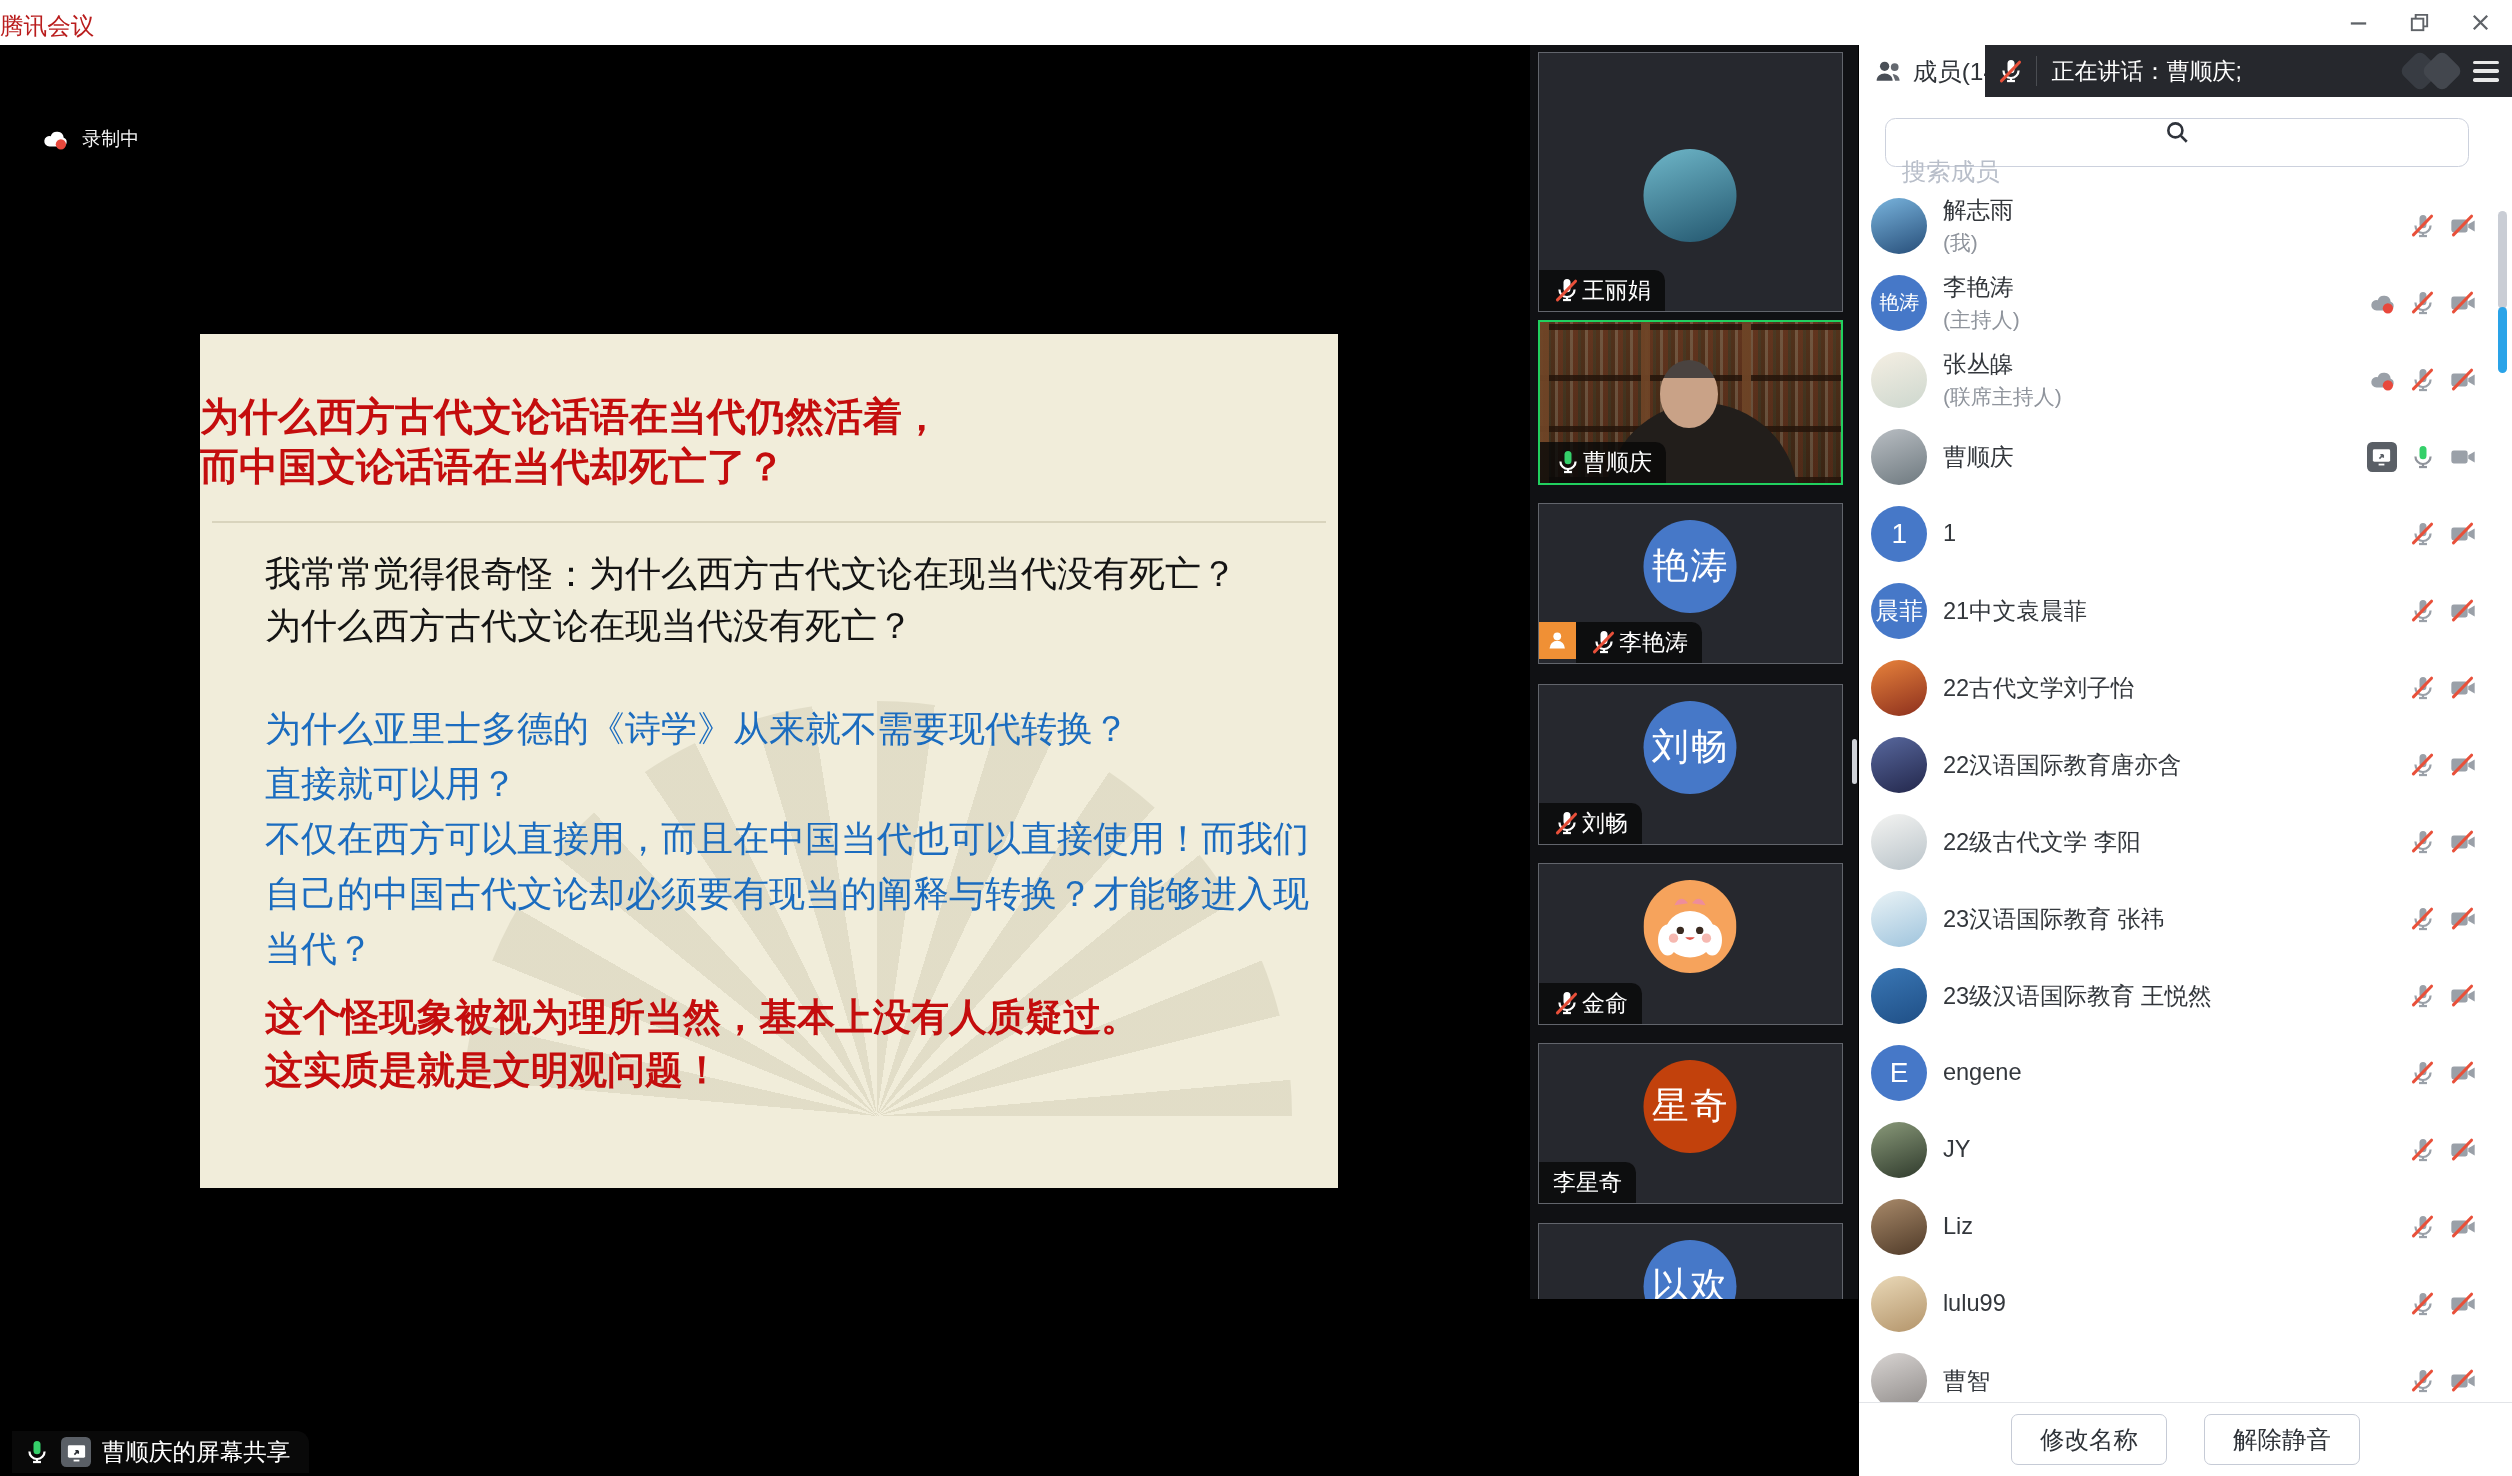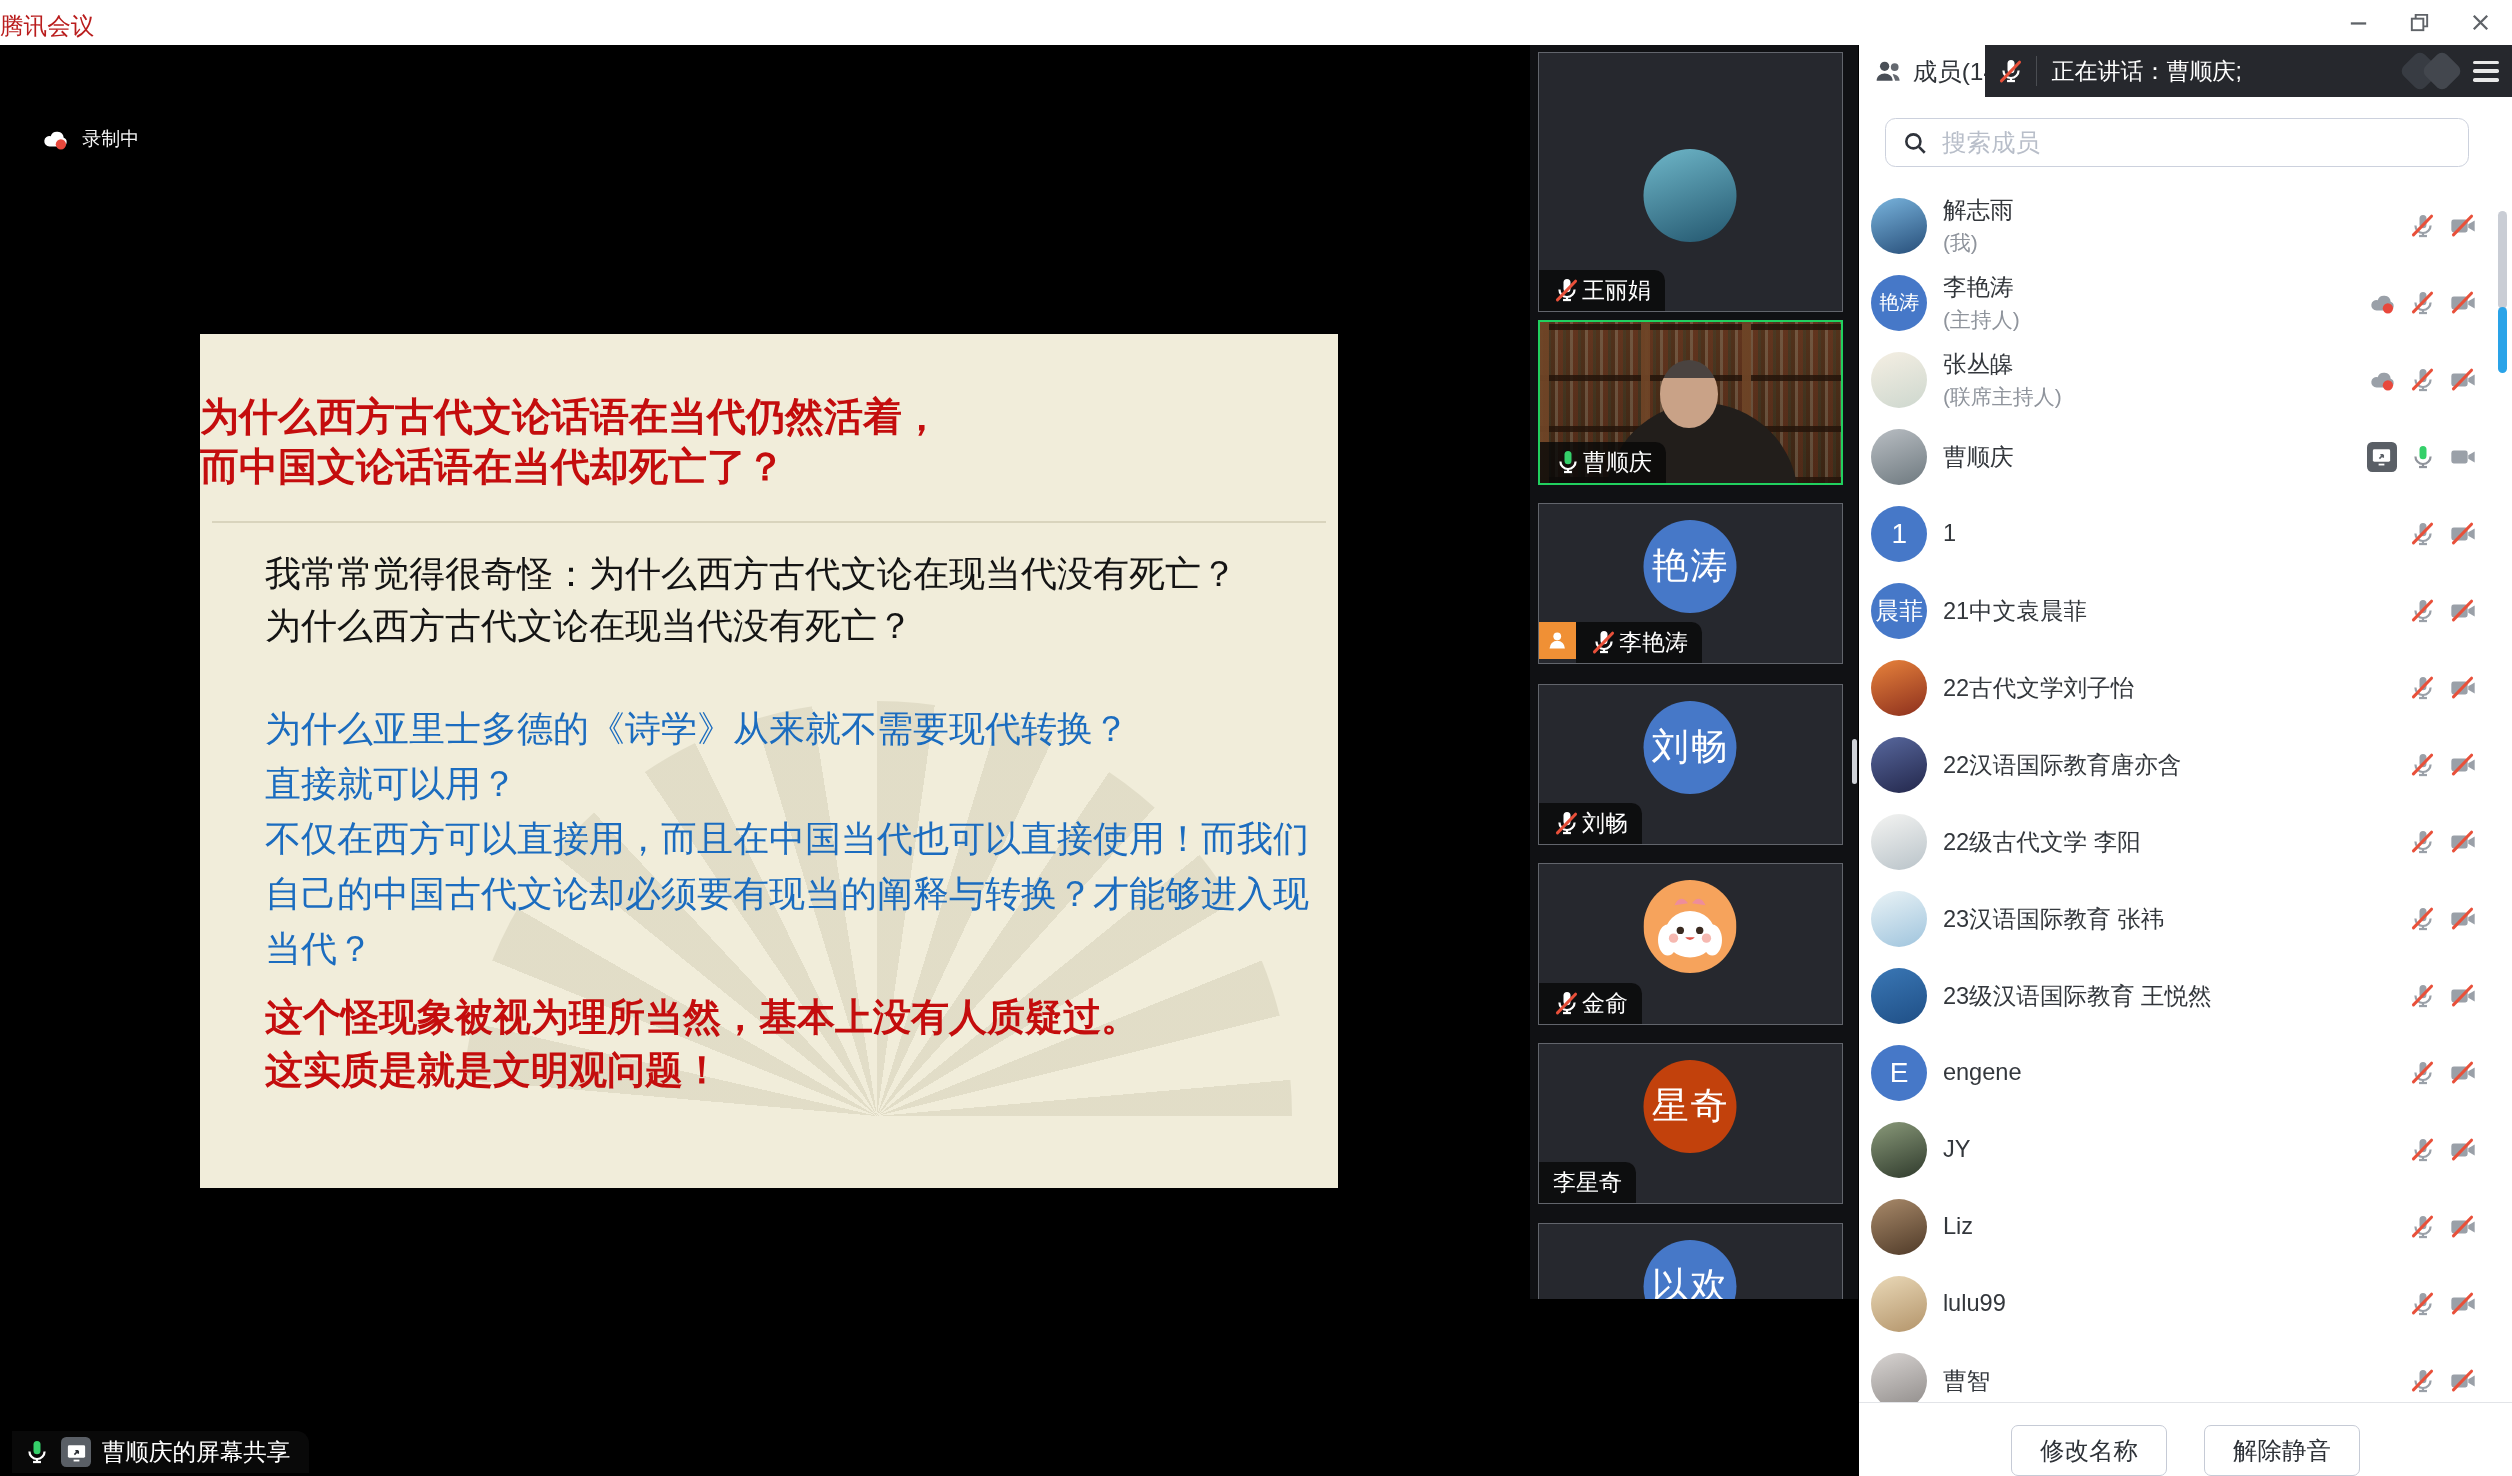--- a/index.html
+++ b/index.html
@@ -87,40 +87,40 @@
   .sb-div{width:1.7px;height:30px;background:#4a4d52;margin:0 14px 0 10.5px;}
   .sb-logo{position:relative;width:79px;height:40px;margin-left:auto;}
   .sb-logo i{position:absolute;top:5.2px;width:30px;height:30px;border-radius:7px;transform:rotate(45deg);}
   .sb-logo i:nth-child(1){left:12.2px;background:#383c43;}
   .sb-logo i:nth-child(2){left:35px;background:#43474e;}
   .hamburger{width:26px;height:21px;margin:0 14px 0 1.7px;display:flex;flex-direction:column;justify-content:space-between;cursor:pointer;}
   .hamburger i{height:3.5px;background:#e8e8e8;border-radius:1.7px;}
 
   .searchbox{position:absolute;left:26px;top:73px;width:584px;height:49px;box-sizing:border-box;
           border:1.7px solid #ccd1dd;border-radius:10.5px;display:flex;align-items:center;gap:12.2px;
-          padding:0 15.7px;background:#fff;}
+          padding:0 15.7px;background:#fff;flex-direction:column;}
   .searchbox input{border:none;outline:none;font-size:24.5px;color:#333;width:100%;
           font-family:inherit;background:transparent;}
   .searchbox input::placeholder{color:#b8bec9;}
 
   .mlist{position:absolute;left:0;top:142px;width:653px;height:1216px;overflow:hidden;}
   .m-row{position:relative;height:77px;display:flex;align-items:center;padding-left:12.2px;box-sizing:border-box;}
   .avatar{width:56px;height:56px;border-radius:50%;flex:0 0 56px;display:flex;align-items:center;
           justify-content:center;color:#fff;overflow:hidden;}
   .avatar.txt{background:#4678c8;}
   .m-info{display:flex;flex-direction:column;justify-content:flex-end;margin-left:15.7px;}
   .m-name{font-size:23.6px;color:#33373c;}
   .m-sub{font-size:21px;color:#8f949c;margin-top:2.6px;}
   .m-icons{position:absolute;right:35px;top:0;height:77px;display:flex;align-items:center;gap:12.2px;}
 
   .p-scroll-track{position:absolute;right:5.2px;top:166px;width:8.7px;height:98px;background:#c9cdd5;border-radius:5.2px;}
   .p-scroll-thumb{position:absolute;right:5.2px;top:262px;width:8.7px;height:66px;background:#2aa3e8;border-radius:5.2px;}
 
   .p-foot{position:absolute;left:0;bottom:0;width:653px;height:73px;background:#fff;
-          border-top:1.7px solid #e2e4e8;display:flex;align-items:flex-end;justify-content:center;gap:37px;}
+          border-top:1.7px solid #e2e4e8;display:flex;align-items:center;justify-content:center;gap:37px;}
   .p-foot button{font-family:inherit;font-size:24.5px;color:#2e3238;background:#fff;
           border:1.7px solid #c6cbd6;border-radius:7px;padding:7.9px 28px;cursor:pointer;}
 
   .col-scrollbar{position:absolute;left:1852px;top:739px;width:5.2px;height:45px;background:#cfd2d8;border-radius:2.6px;}
 </style>
 </head>
 <body>
 
 <div class="titlebar">
   <div class="win-title">腾讯会议</div>

